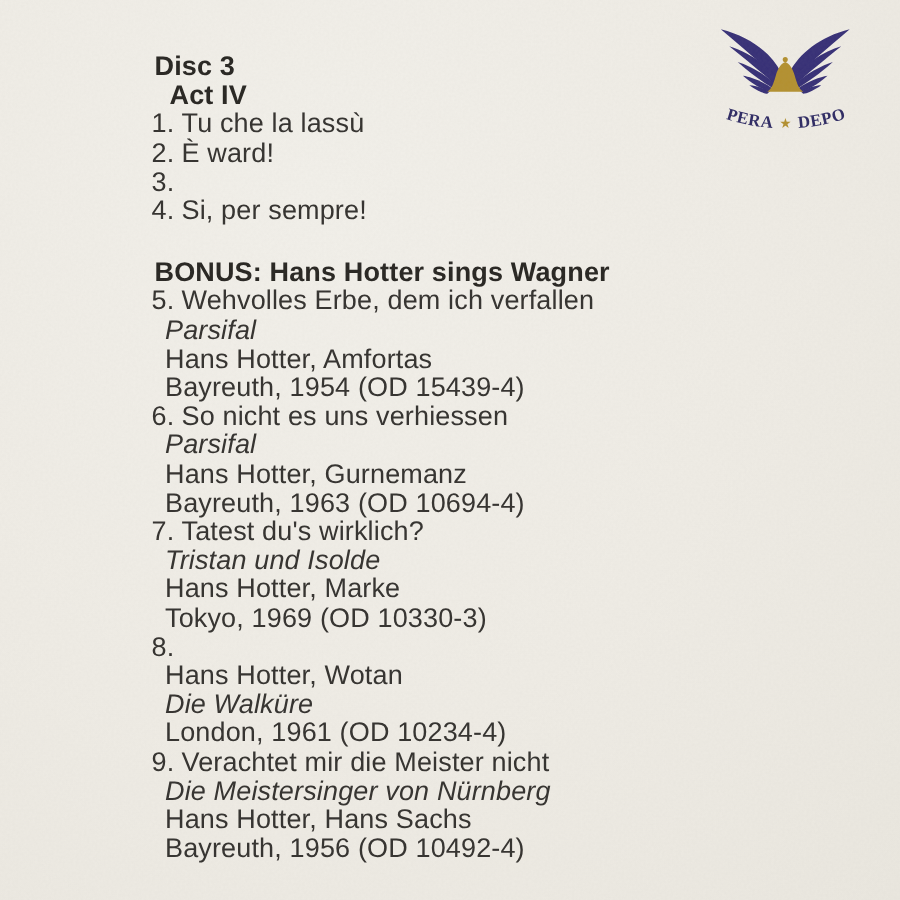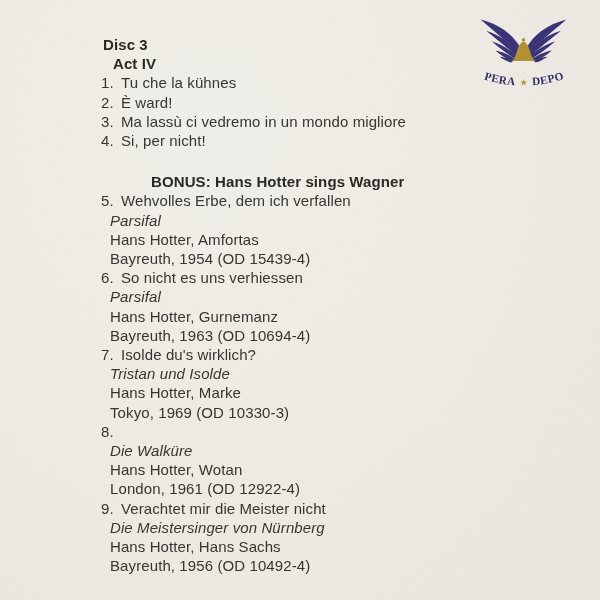--- a/index.html
+++ b/index.html
@@ -23,21 +23,21 @@
     position: absolute;
     inset: 0;
     pointer-events: none;
     z-index: 50;
   }
   .content {
     position: absolute;
     left: 101px;
     top: 35px;
     width: 420px;
-    font-size: 15px;
+    font-size: 18px;
     line-height: 19.2px;
     color: #33312e;
     letter-spacing: 0.1px;
     z-index: 10;
   }
   .bold-line {
     font-weight: 700;
     color: #272521;
     padding-left: 2px;
   }
@@ -45,21 +45,20 @@
     padding-left: 12px;
   }
   .track-row {
     display: flex;
   }
   .track-row .num {
     flex: 0 0 20px;
   }
   .bonus-heading {
     margin-top: 22px;
-    margin-left: 48px;
   }
   .detail {
     padding-left: 9px;
   }
   .opera {
     font-style: italic;
   }
   .logo {
     position: absolute;
     left: 477px;
@@ -77,33 +76,32 @@
 <body>
 
 <div class="page">
 
   <div class="content">
     <div class="bold-line">Disc 3</div>
     <div class="bold-line act">Act IV</div>
 
     <div class="track-row">
       <span class="num">1.</span>
-      <span class="title">Tu che la kühnes</span>
+      <span class="title">Tu che la lassù</span>
     </div>
     <div class="track-row">
       <span class="num">2.</span>
       <span class="title">È ward!</span>
     </div>
     <div class="track-row">
       <span class="num">3.</span>
-      <span class="title">Ma lassù ci vedremo in un mondo migliore</span>
     </div>
     <div class="track-row">
       <span class="num">4.</span>
-      <span class="title">Si, per nicht!</span>
+      <span class="title">Si, per sempre!</span>
     </div>
 
     <div class="bold-line bonus-heading">BONUS: Hans Hotter sings Wagner</div>
 
     <div>
       <div class="track-row">
         <span class="num">5.</span>
         <span class="title">Wehvolles Erbe, dem ich verfallen</span>
       </div>
       <div class="detail opera">Parsifal</div>
@@ -117,34 +115,34 @@
         <span class="title">So nicht es uns verhiessen</span>
       </div>
       <div class="detail opera">Parsifal</div>
       <div class="detail">Hans Hotter, Gurnemanz</div>
       <div class="detail">Bayreuth, 1963 (OD 10694-4)</div>
     </div>
 
     <div>
       <div class="track-row">
         <span class="num">7.</span>
-        <span class="title">Isolde du's wirklich?</span>
+        <span class="title">Tatest du's wirklich?</span>
       </div>
       <div class="detail opera">Tristan und Isolde</div>
       <div class="detail">Hans Hotter, Marke</div>
       <div class="detail">Tokyo, 1969 (OD 10330-3)</div>
     </div>
 
     <div>
       <div class="track-row">
         <span class="num">8.</span>
       </div>
+      <div class="detail">Hans Hotter, Wotan</div>
       <div class="detail opera">Die Walküre</div>
-      <div class="detail">Hans Hotter, Wotan</div>
-      <div class="detail">London, 1961 (OD 12922-4)</div>
+      <div class="detail">London, 1961 (OD 10234-4)</div>
     </div>
 
     <div>
       <div class="track-row">
         <span class="num">9.</span>
         <span class="title">Verachtet mir die Meister nicht</span>
       </div>
       <div class="detail opera">Die Meistersinger von Nürnberg</div>
       <div class="detail">Hans Hotter, Hans Sachs</div>
       <div class="detail">Bayreuth, 1956 (OD 10492-4)</div>

